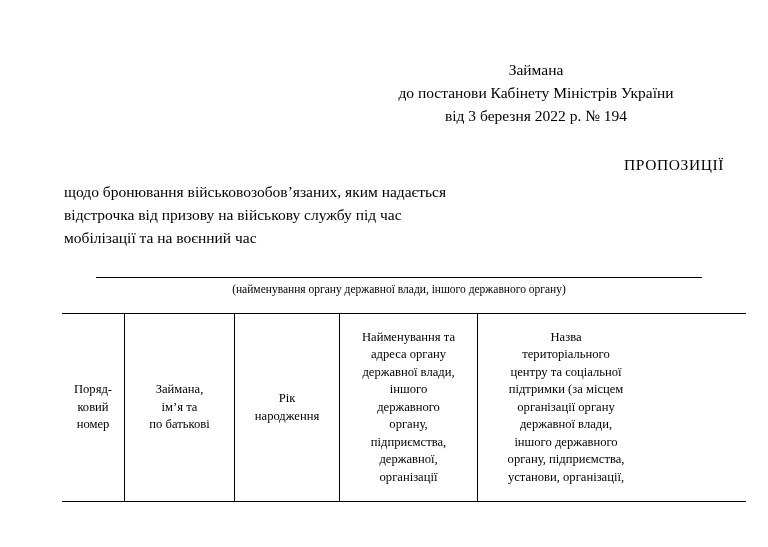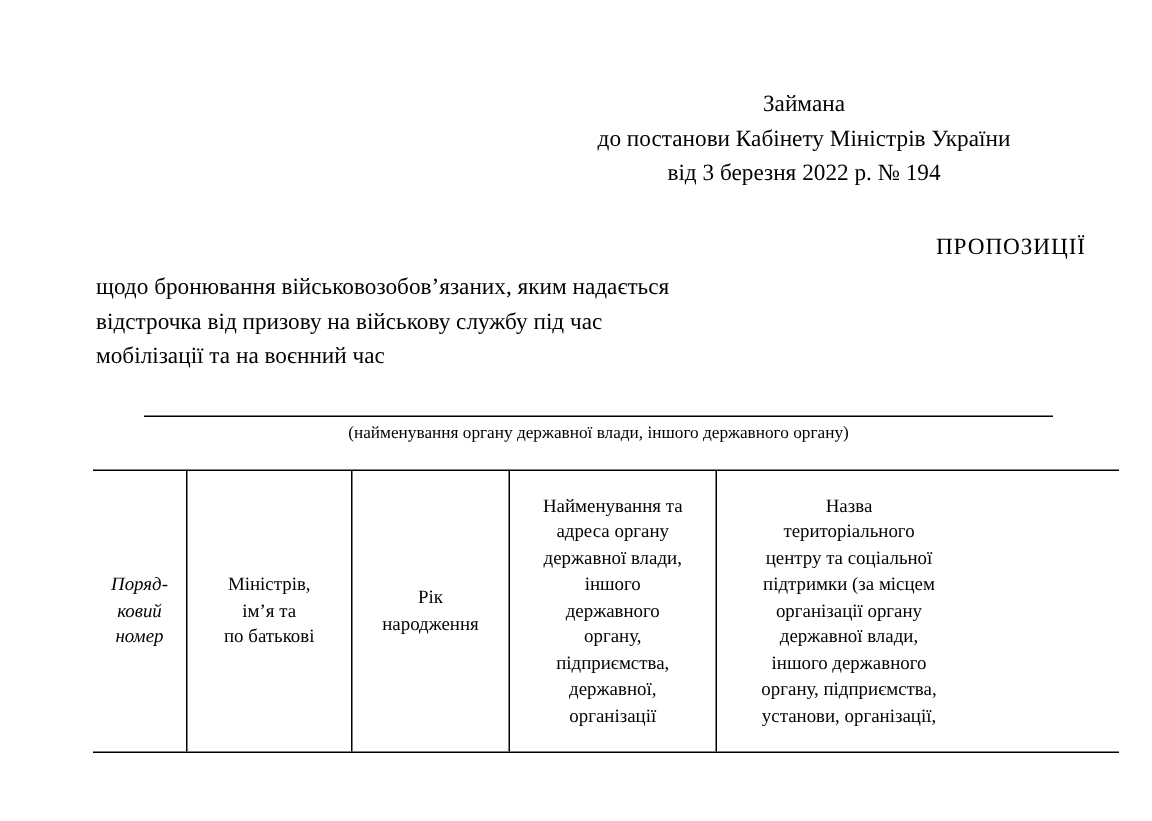--- a/index.html
+++ b/index.html
@@ -126,21 +126,21 @@
   .th > span { display: block; }
 
   
   .c1 { width: 63px; }
   .c2 { width: 110px; }
   .c3 { width: 105px; }
   .c4 { width: 92px; }
   .c5 { width: 138px; }
   .c6 { width: 176px; }
 
-  .c1 { border-right: 1.2px solid #000; font-style: italic; }
+  .c1 { border-right: 1.2px solid #000; }
   
 </style>
 </head>
 <body>
 
 <div class="page">
 
   <div class="header-block">
     <span class="hline">Займана</span>
     <span class="hline">до постанови Кабінету Міністрів України</span>
@@ -166,21 +166,21 @@
       <div class="th c1">
         <span>
           <span style="display:block">Поряд-</span>
           <span style="display:block">ковий</span>
           <span style="display:block">номер</span>
         </span>
       </div>
 
       <div class="th c2">
         <span>
-          <span style="display:block">Міністрів,</span>
+          <span style="display:block">Займана,</span>
           <span style="display:block">ім’я та</span>
           <span style="display:block">по батькові</span>
         </span>
       </div>
 
       <div class="th c3">
         <span>
           <span style="display:block">Рік</span>
           <span style="display:block">народження</span>
         </span>

